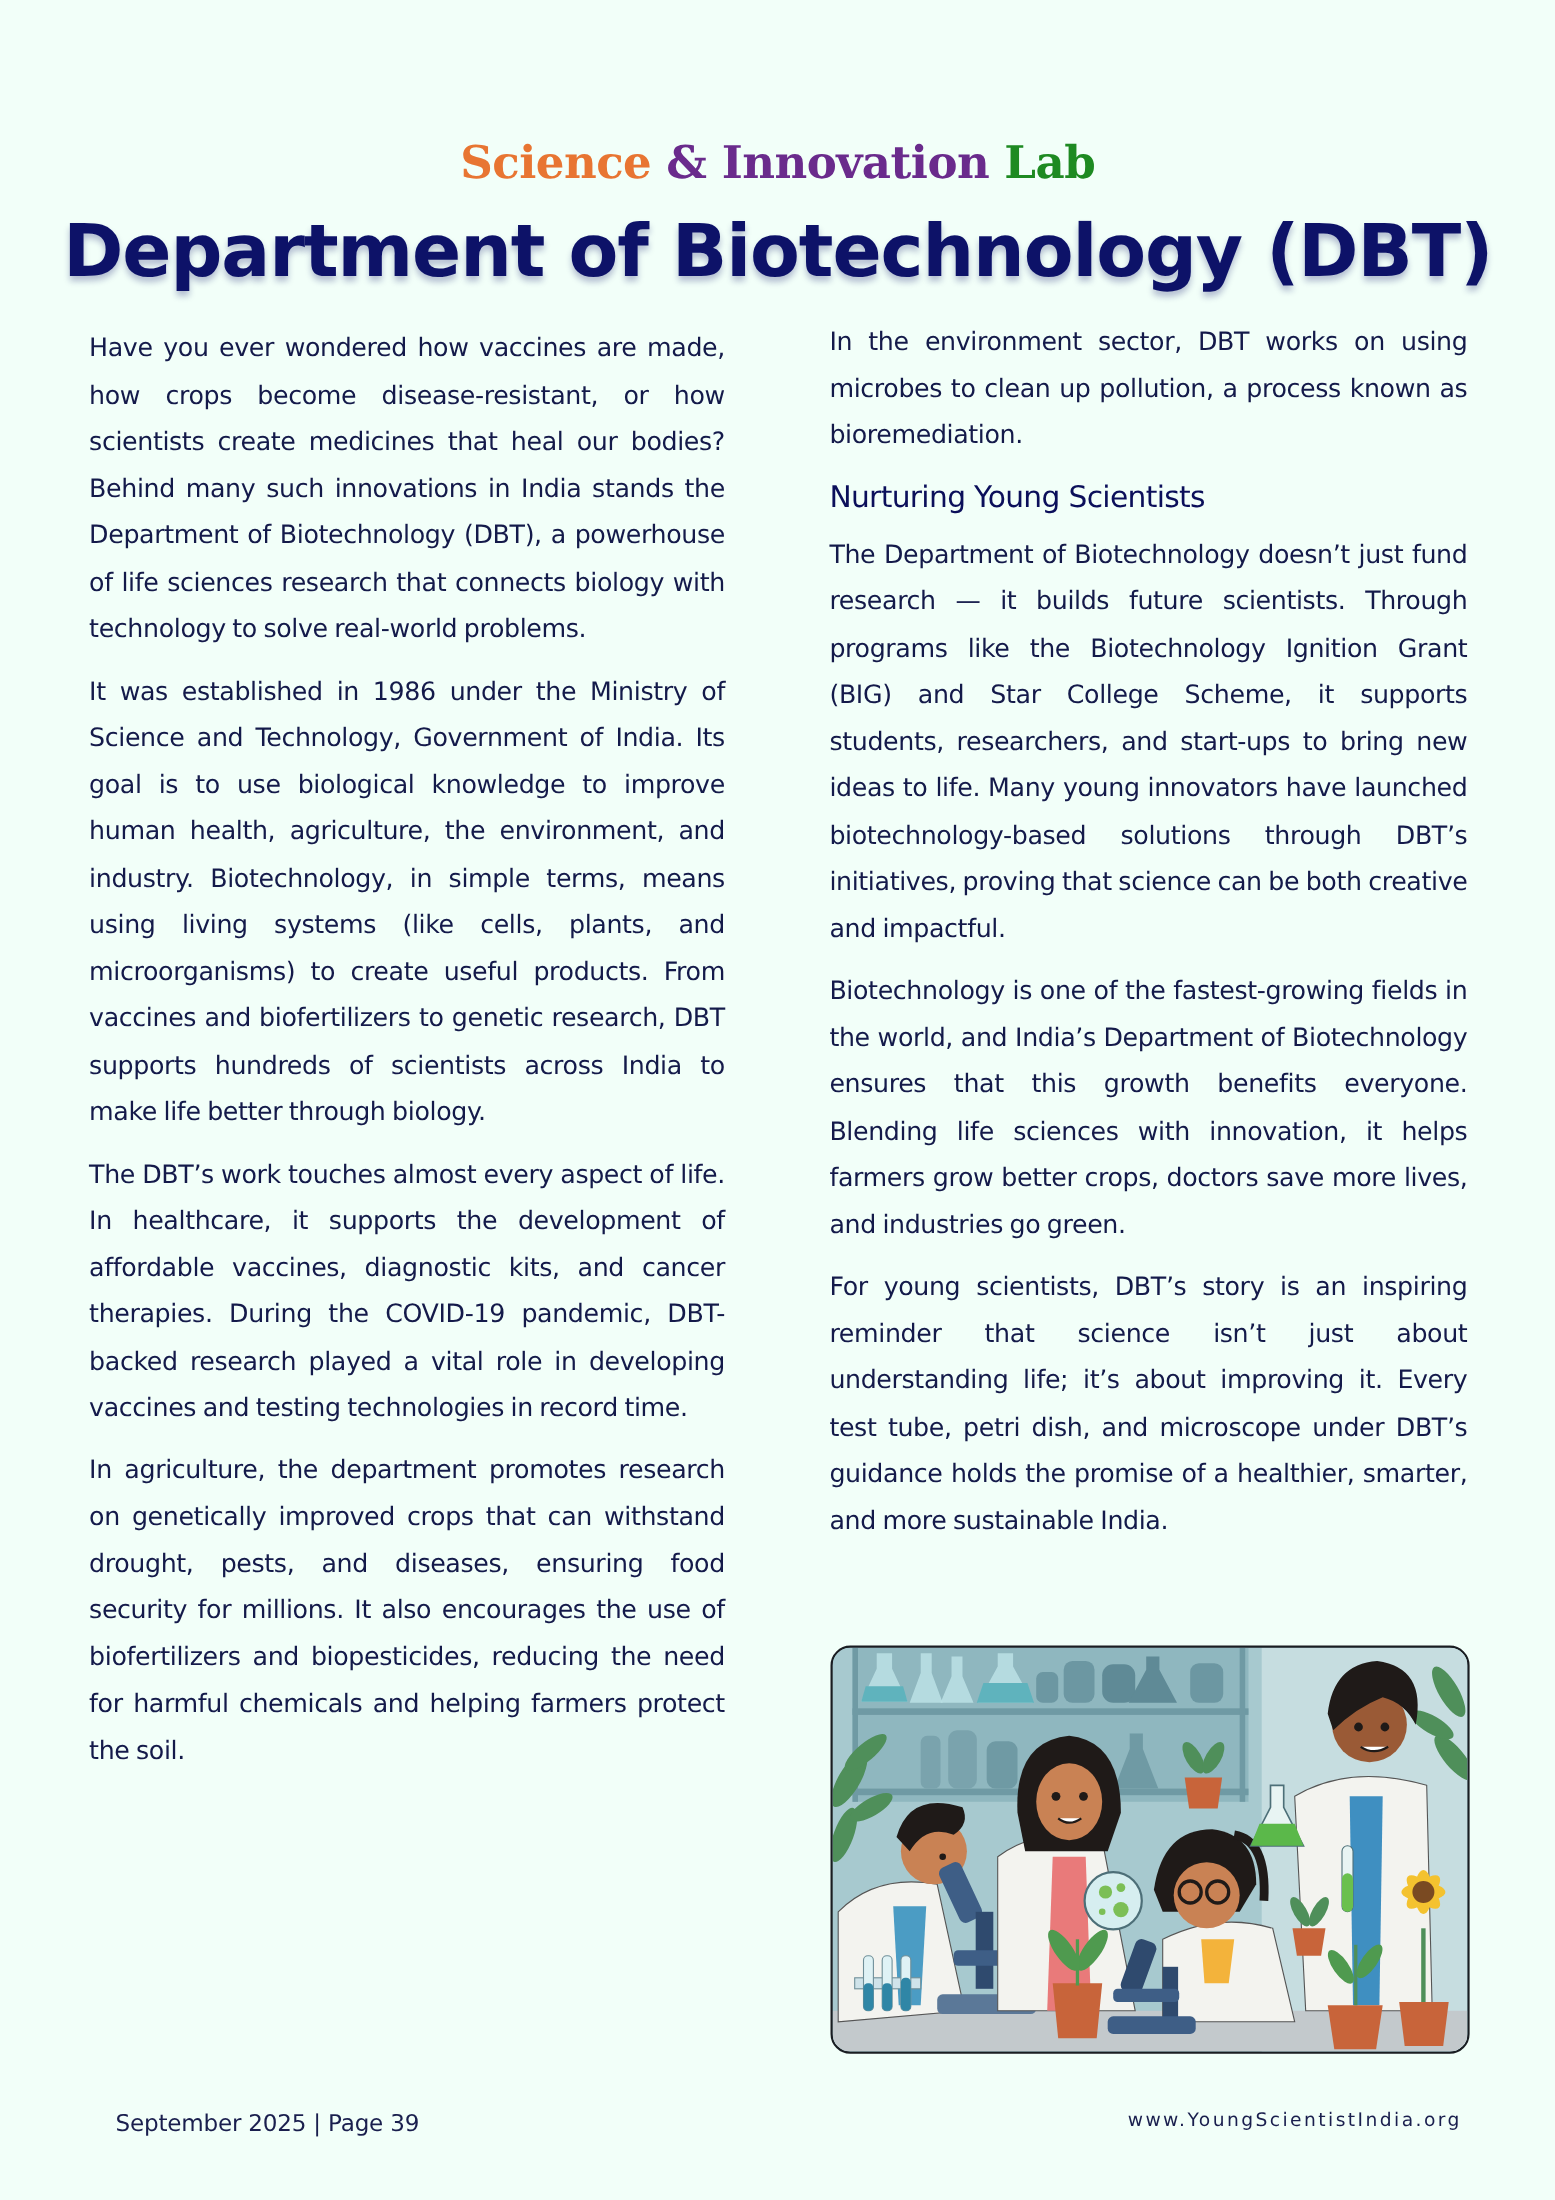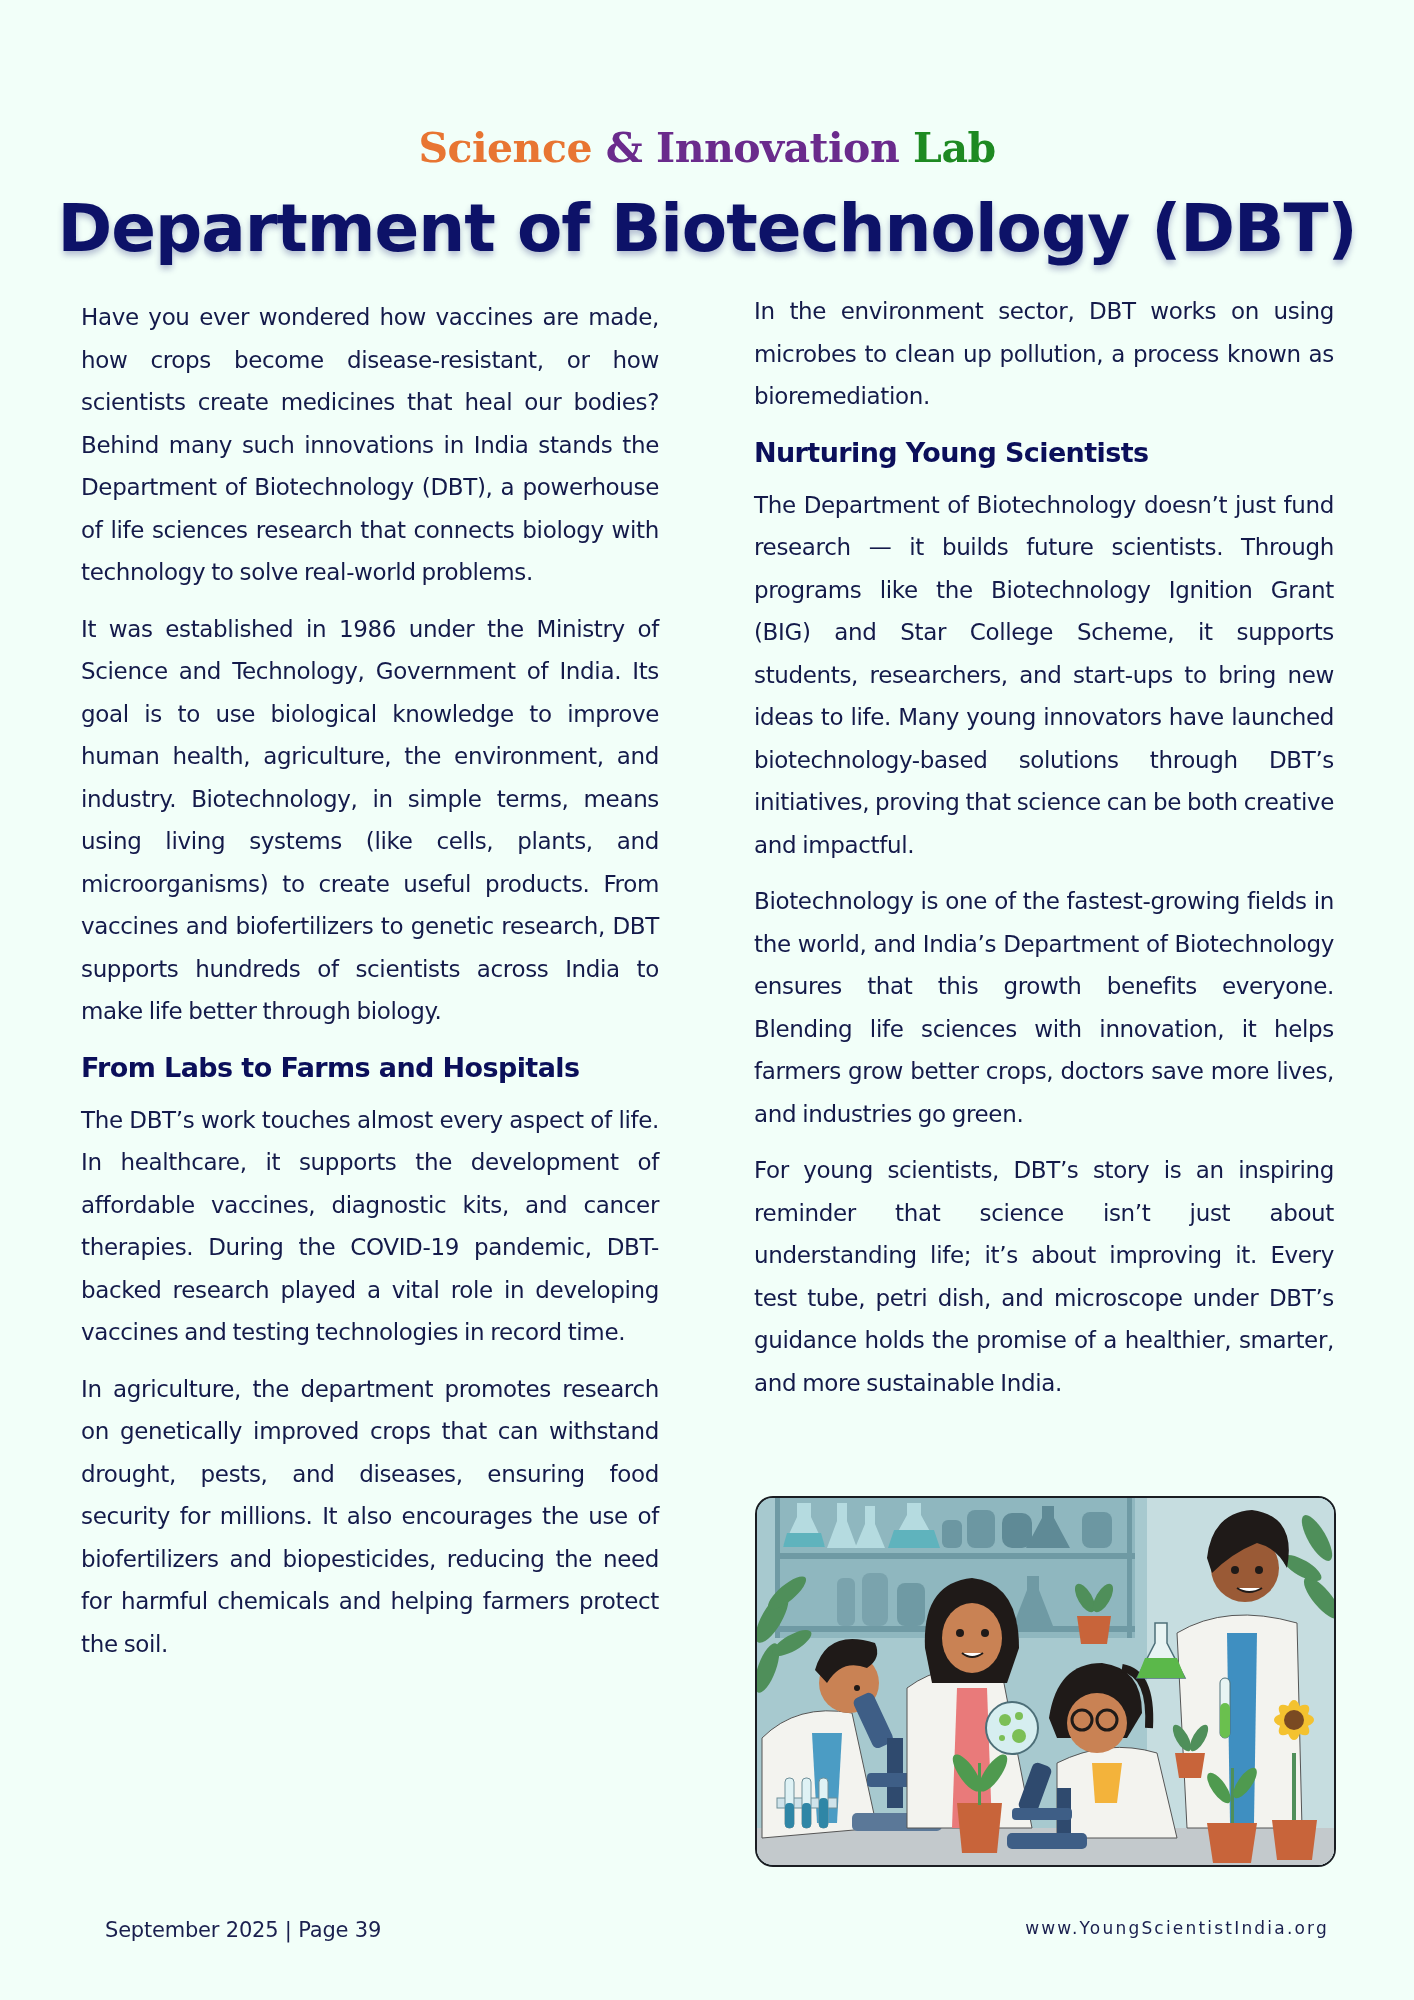--- a/index.html
+++ b/index.html
@@ -44,21 +44,21 @@
   .col p {
     margin: 0 0 14px 0;
     text-align: justify;
     letter-spacing: -0.35px;
     word-spacing: -1px;
   }
   .col h2 {
     margin: 4px 0 10px 0;
     font-size: 27px;
     line-height: 42px;
-    font-weight: bold;
+    font-weight: normal;
     color: #0b0f5a;
     letter-spacing: -0.6px;
   }
   .illustration {
     position: absolute;
     left: 755px; top: 1496px;
     width: 577px; height: 367px;
     border: 2.5px solid #1a1d22;
     border-radius: 18px;
     overflow: hidden;
@@ -81,21 +81,20 @@
   <span class="k1">Science</span>
   <span class="k2">&amp; Innovation</span>
   <span class="k3">Lab</span>
 </div>
 
 <h1 class="title" style="margin:0;text-align:center;">Department of Biotechnology (DBT)</h1>
 
 <div class="col col-left">
   <p>Have you ever wondered how vaccines are made, how crops become disease-resistant, or how scientists create medicines that heal our bodies? Behind many such innovations in India stands the Department of Biotechnology (DBT), a powerhouse of life sciences research that connects biology with technology to solve real-world problems.</p>
   <p>It was established in 1986 under the Ministry of Science and Technology, Government of India. Its goal is to use biological knowledge to improve human health, agriculture, the environment, and industry. Biotechnology, in simple terms, means using living systems (like cells, plants, and microorganisms) to create useful products. From vaccines and biofertilizers to genetic research, DBT supports hundreds of scientists across India to make life better through biology.</p>
-  <h2>From Labs to Farms and Hospitals</h2>
   <p>The DBT’s work touches almost every aspect of life. In healthcare, it supports the development of affordable vaccines, diagnostic kits, and cancer therapies. During the COVID-19 pandemic, DBT-backed research played a vital role in developing vaccines and testing technologies in record time.</p>
   <p>In agriculture, the department promotes research on genetically improved crops that can withstand drought, pests, and diseases, ensuring food security for millions. It also encourages the use of biofertilizers and biopesticides, reducing the need for harmful chemicals and helping farmers protect the soil.</p>
 </div>
 
 <div class="col col-right">
   <p>In the environment sector, DBT works on using microbes to clean up pollution, a process known as bioremediation.</p>
   <h2>Nurturing Young Scientists</h2>
   <p>The Department of Biotechnology doesn’t just fund research — it builds future scientists. Through programs like the Biotechnology Ignition Grant (BIG) and Star College Scheme, it supports students, researchers, and start-ups to bring new ideas to life. Many young innovators have launched biotechnology-based solutions through DBT’s initiatives, proving that science can be both creative and impactful.</p>
   <p>Biotechnology is one of the fastest-growing fields in the world, and India’s Department of Biotechnology ensures that this growth benefits everyone. Blending life sciences with innovation, it helps farmers grow better crops, doctors save more lives, and industries go green.</p>
   <p>For young scientists, DBT’s story is an inspiring reminder that science isn’t just about understanding life; it’s about improving it. Every test tube, petri dish, and microscope under DBT’s guidance holds the promise of a healthier, smarter, and more sustainable India.</p>

